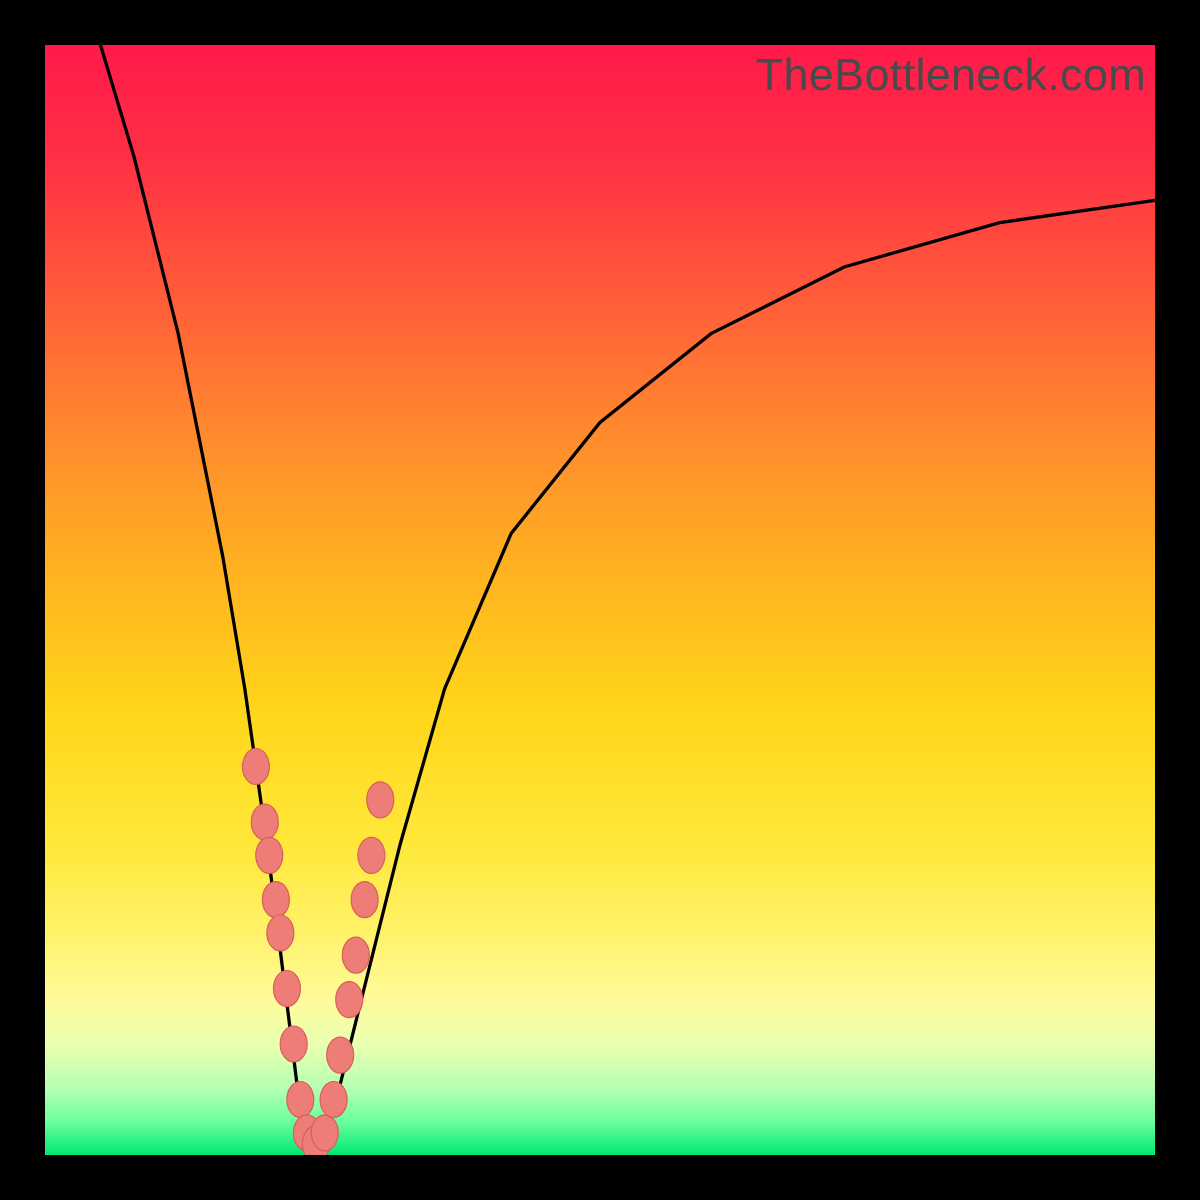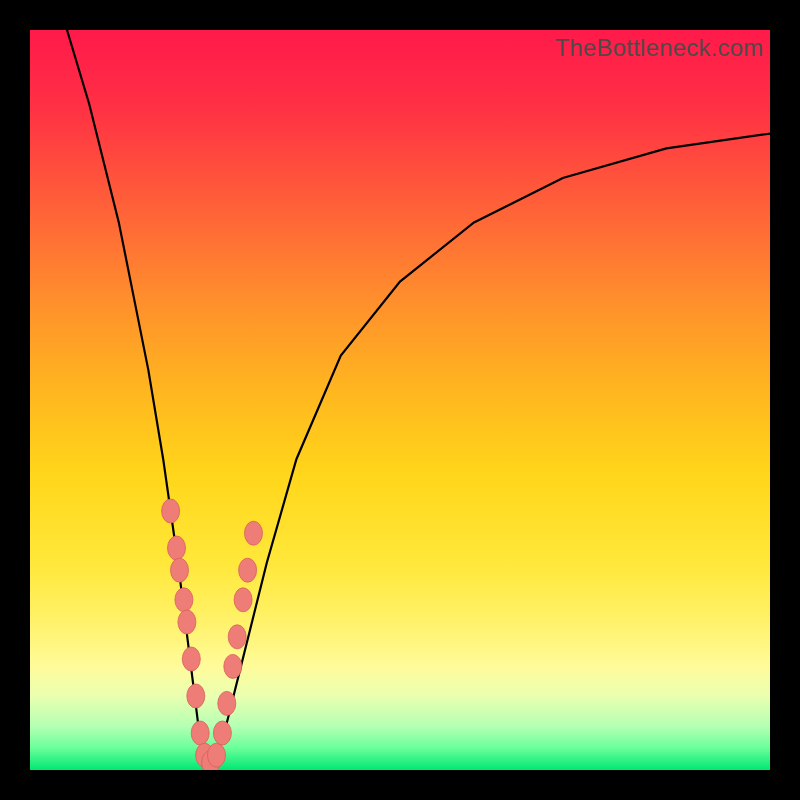--- a/index.html
+++ b/index.html
@@ -40,21 +40,21 @@
       #b6ffb4 94%,
       #6bff9a 97%,
       #00e873 100%
     );
   }
   .watermark {
     position: absolute;
     right: 6px;
     top: 4px;
     color: #4a4a4a;
-    font-size: 24px;
+    font-size: 30px;
     font-weight: 500;
     letter-spacing: 0.2px;
     z-index: 5;
   }
   svg.curve {
     position: absolute;
     left: 0;
     top: 0;
     width: 740px;
     height: 740px;

